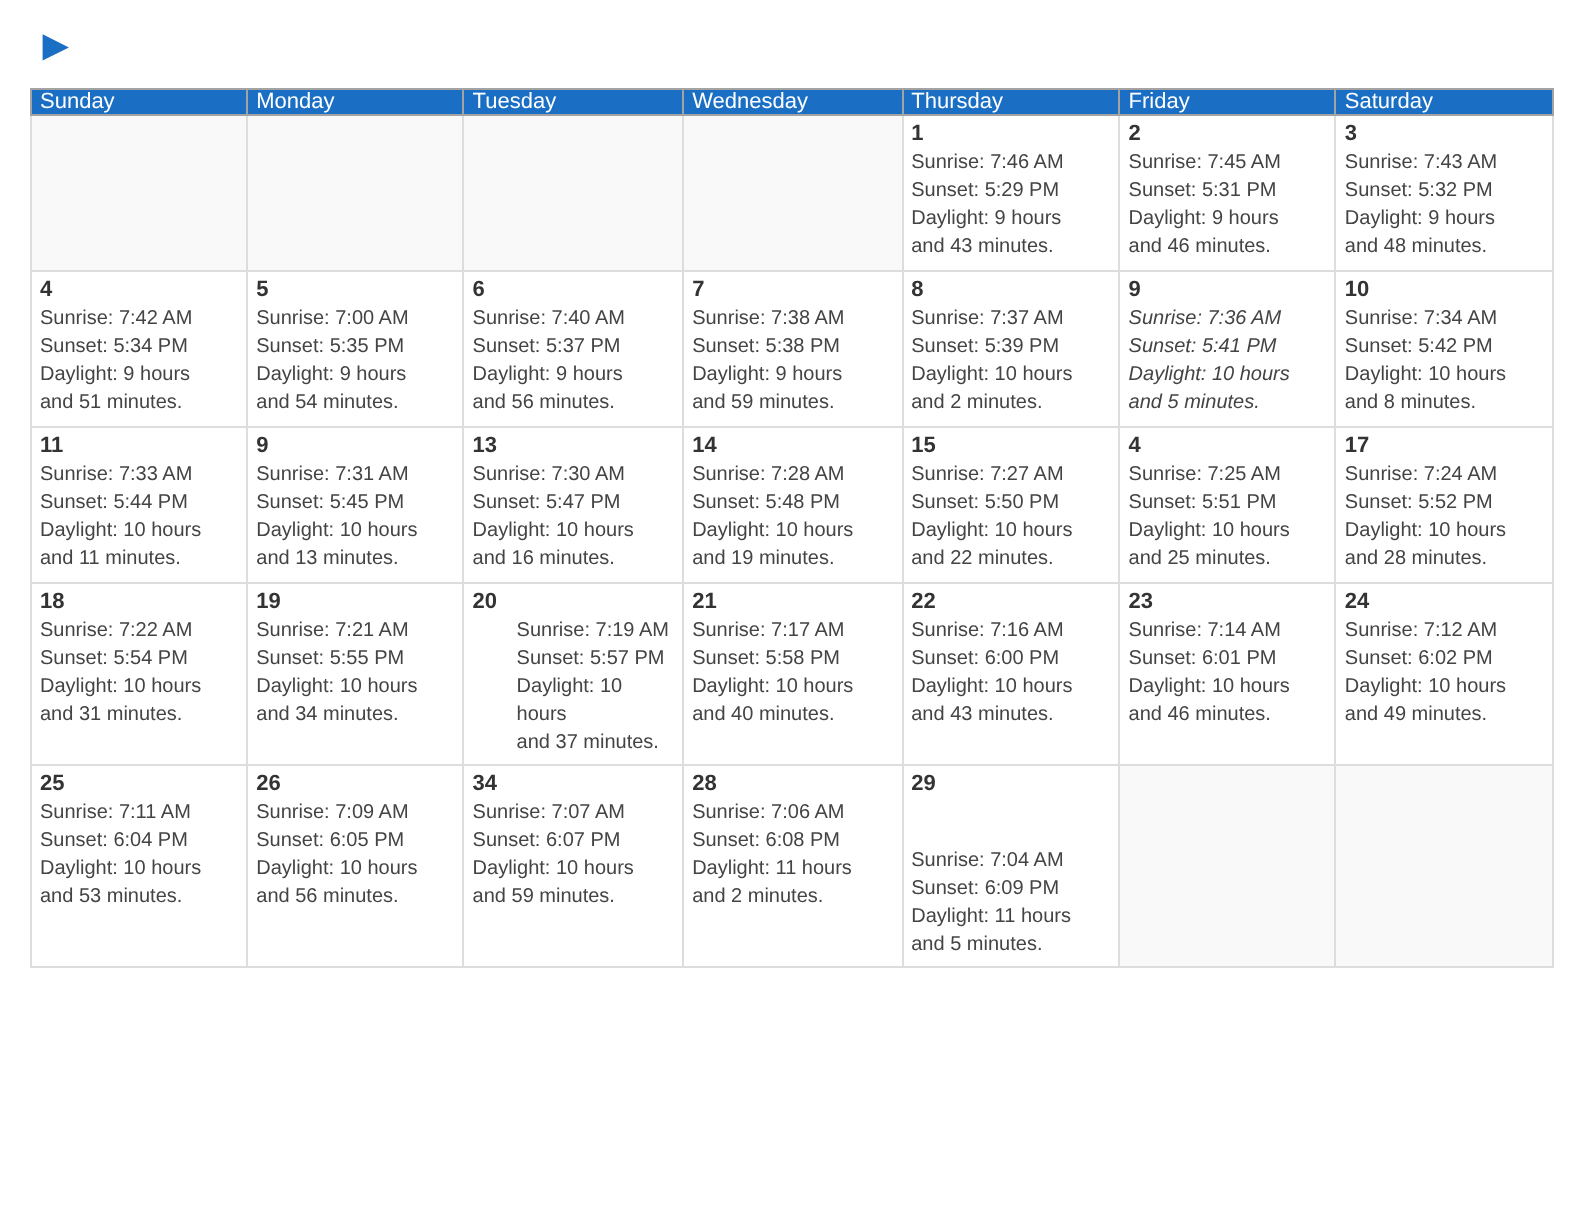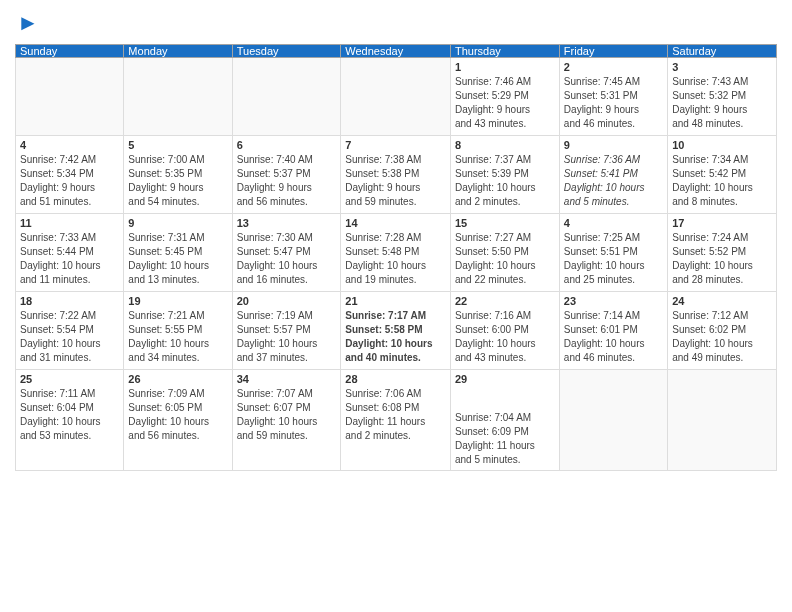--- a/index.html
+++ b/index.html
@@ -262,28 +262,28 @@
           </td>
           <td>
             <div class="day-number">19</div>
             <div class="day-info" style="white-space: pre-line;">Sunrise: 7:21 AM
 Sunset: 5:55 PM
 Daylight: 10 hours
 and 34 minutes.</div>
           </td>
           <td>
             <div class="day-number">20</div>
-            <div class="day-info" style="white-space: pre-line;">Sunrise: 7:19 AM
+            <div class="day-info" style="white-space: pre-line; margin-left: 22px;">Sunrise: 7:19 AM
 Sunset: 5:57 PM
 Daylight: 10 hours
 and 37 minutes.</div>
           </td>
           <td>
             <div class="day-number">21</div>
-            <div class="day-info" style="white-space: pre-line; font-weight: bold;">Sunrise: 7:17 AM
+            <div class="day-info" style="white-space: pre-line;">Sunrise: 7:17 AM
 Sunset: 5:58 PM
 Daylight: 10 hours
 and 40 minutes.</div>
           </td>
           <td>
             <div class="day-number">22</div>
             <div class="day-info" style="white-space: pre-line;">Sunrise: 7:16 AM
 Sunset: 6:00 PM
 Daylight: 10 hours
 and 43 minutes.</div>

